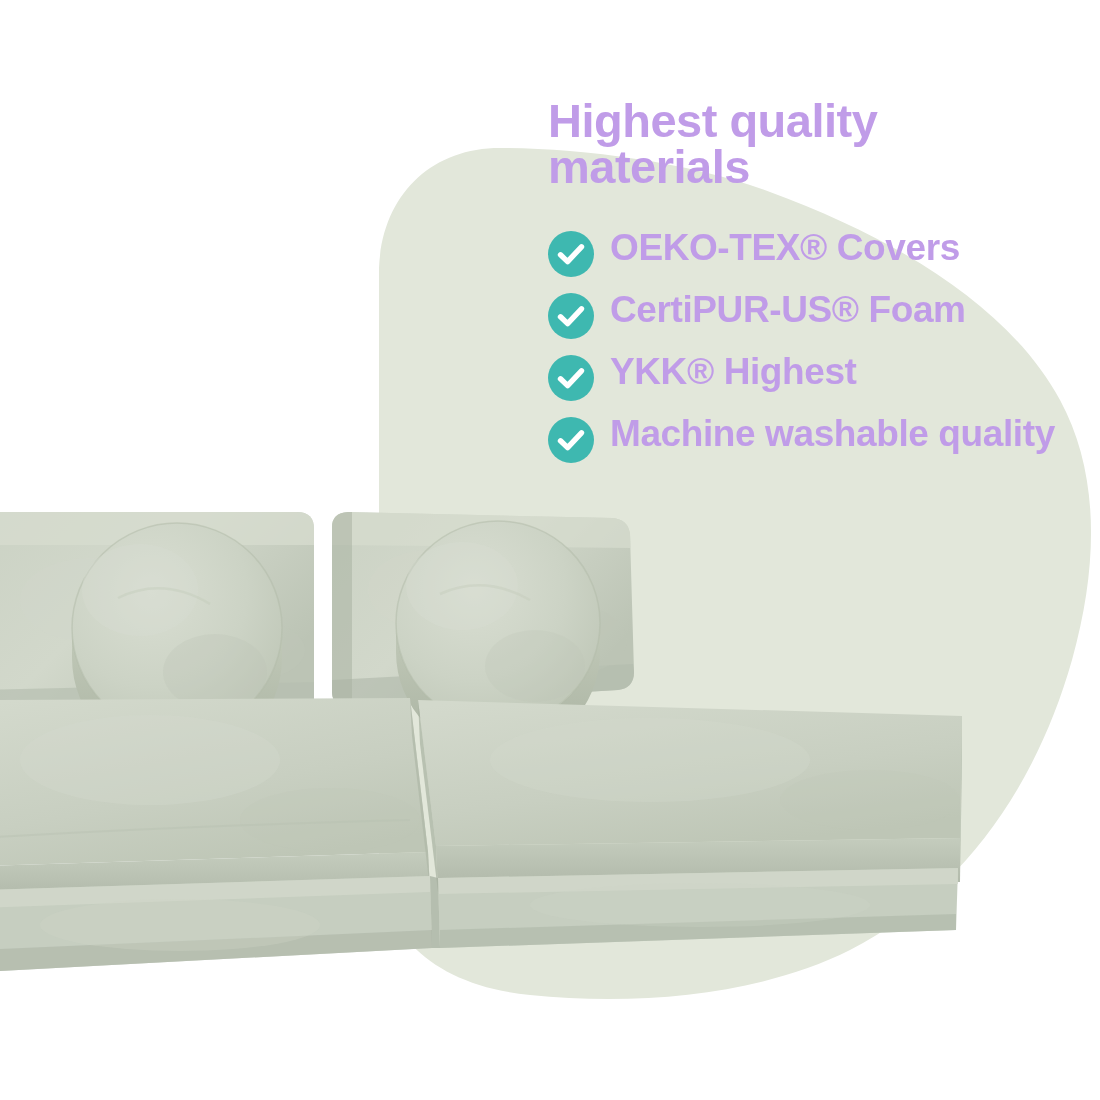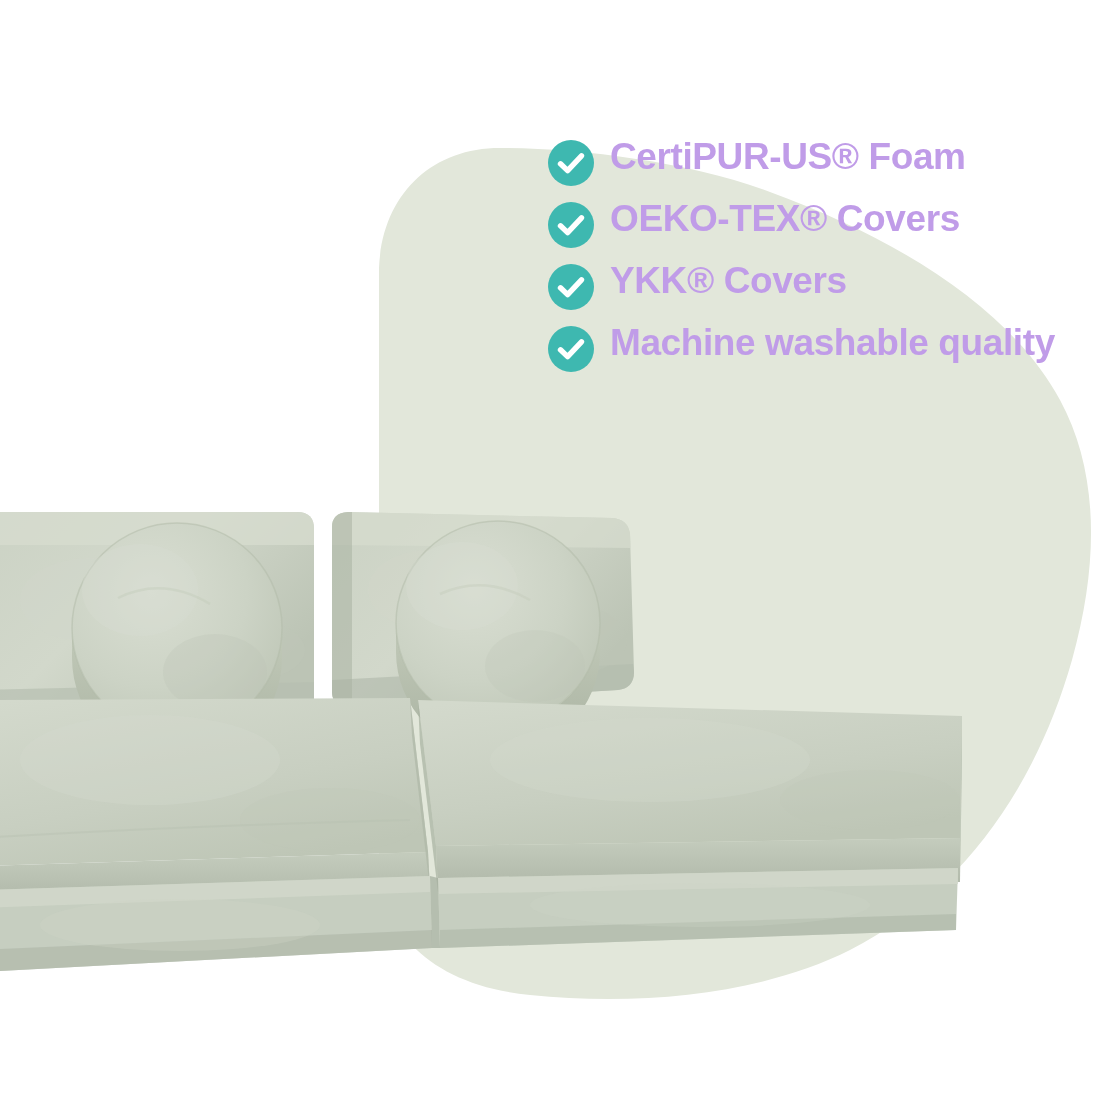--- a/index.html
+++ b/index.html
@@ -214,51 +214,53 @@
         <path d="M 438 878 L 958 868 L 958 884 L 438 894 Z" fill="#d2d8ca" opacity="0.8"></path>
         <path d="M 440 930 L 956 914 L 956 930 L 440 948 Z" fill="#b1baab" opacity="0.7"></path>
         <path d="M 438 878 L 440 948 L 432 948 L 430 876 Z" fill="#a3ac9c" opacity="0.7"></path>
         <ellipse cx="700" cy="905" rx="170" ry="22" fill="#cdd4c6" opacity="0.30"></ellipse>
       </g>
     </svg>
   </div>
 
   <div class="content">
 
+    <h1 class="headline">Highest quality
+materials</h1>
 
     <ul class="feature-list">
 
       <li class="feature-row">
         <span class="check-icon">
           <svg viewBox="0 0 46 46" xmlns="http://www.w3.org/2000/svg">
             <circle cx="23" cy="23" r="23" fill="#3eb8b0"></circle>
             <path d="M 12.5 23.8 L 19.6 30.6 L 33.5 15.8" fill="none" stroke="#ffffff" stroke-width="5.4" stroke-linecap="round" stroke-linejoin="round"></path>
           </svg>
         </span>
+        <span class="feature-text">OEKO-TEX® Covers</span>
+      </li>
+
+      <li class="feature-row">
+        <span class="check-icon">
+          <svg viewBox="0 0 46 46" xmlns="http://www.w3.org/2000/svg">
+            <circle cx="23" cy="23" r="23" fill="#3eb8b0"></circle>
+            <path d="M 12.5 23.8 L 19.6 30.6 L 33.5 15.8" fill="none" stroke="#ffffff" stroke-width="5.4" stroke-linecap="round" stroke-linejoin="round"></path>
+          </svg>
+        </span>
         <span class="feature-text">CertiPUR-US® Foam</span>
       </li>
 
       <li class="feature-row">
         <span class="check-icon">
           <svg viewBox="0 0 46 46" xmlns="http://www.w3.org/2000/svg">
             <circle cx="23" cy="23" r="23" fill="#3eb8b0"></circle>
             <path d="M 12.5 23.8 L 19.6 30.6 L 33.5 15.8" fill="none" stroke="#ffffff" stroke-width="5.4" stroke-linecap="round" stroke-linejoin="round"></path>
           </svg>
         </span>
-        <span class="feature-text">OEKO-TEX® Covers</span>
-      </li>
-
-      <li class="feature-row">
-        <span class="check-icon">
-          <svg viewBox="0 0 46 46" xmlns="http://www.w3.org/2000/svg">
-            <circle cx="23" cy="23" r="23" fill="#3eb8b0"></circle>
-            <path d="M 12.5 23.8 L 19.6 30.6 L 33.5 15.8" fill="none" stroke="#ffffff" stroke-width="5.4" stroke-linecap="round" stroke-linejoin="round"></path>
-          </svg>
-        </span>
-        <span class="feature-text">YKK® Covers</span>
+        <span class="feature-text">YKK® Highest</span>
       </li>
 
       <li class="feature-row">
         <span class="check-icon">
           <svg viewBox="0 0 46 46" xmlns="http://www.w3.org/2000/svg">
             <circle cx="23" cy="23" r="23" fill="#3eb8b0"></circle>
             <path d="M 12.5 23.8 L 19.6 30.6 L 33.5 15.8" fill="none" stroke="#ffffff" stroke-width="5.4" stroke-linecap="round" stroke-linejoin="round"></path>
           </svg>
         </span>
         <span class="feature-text">Machine washable quality</span>

